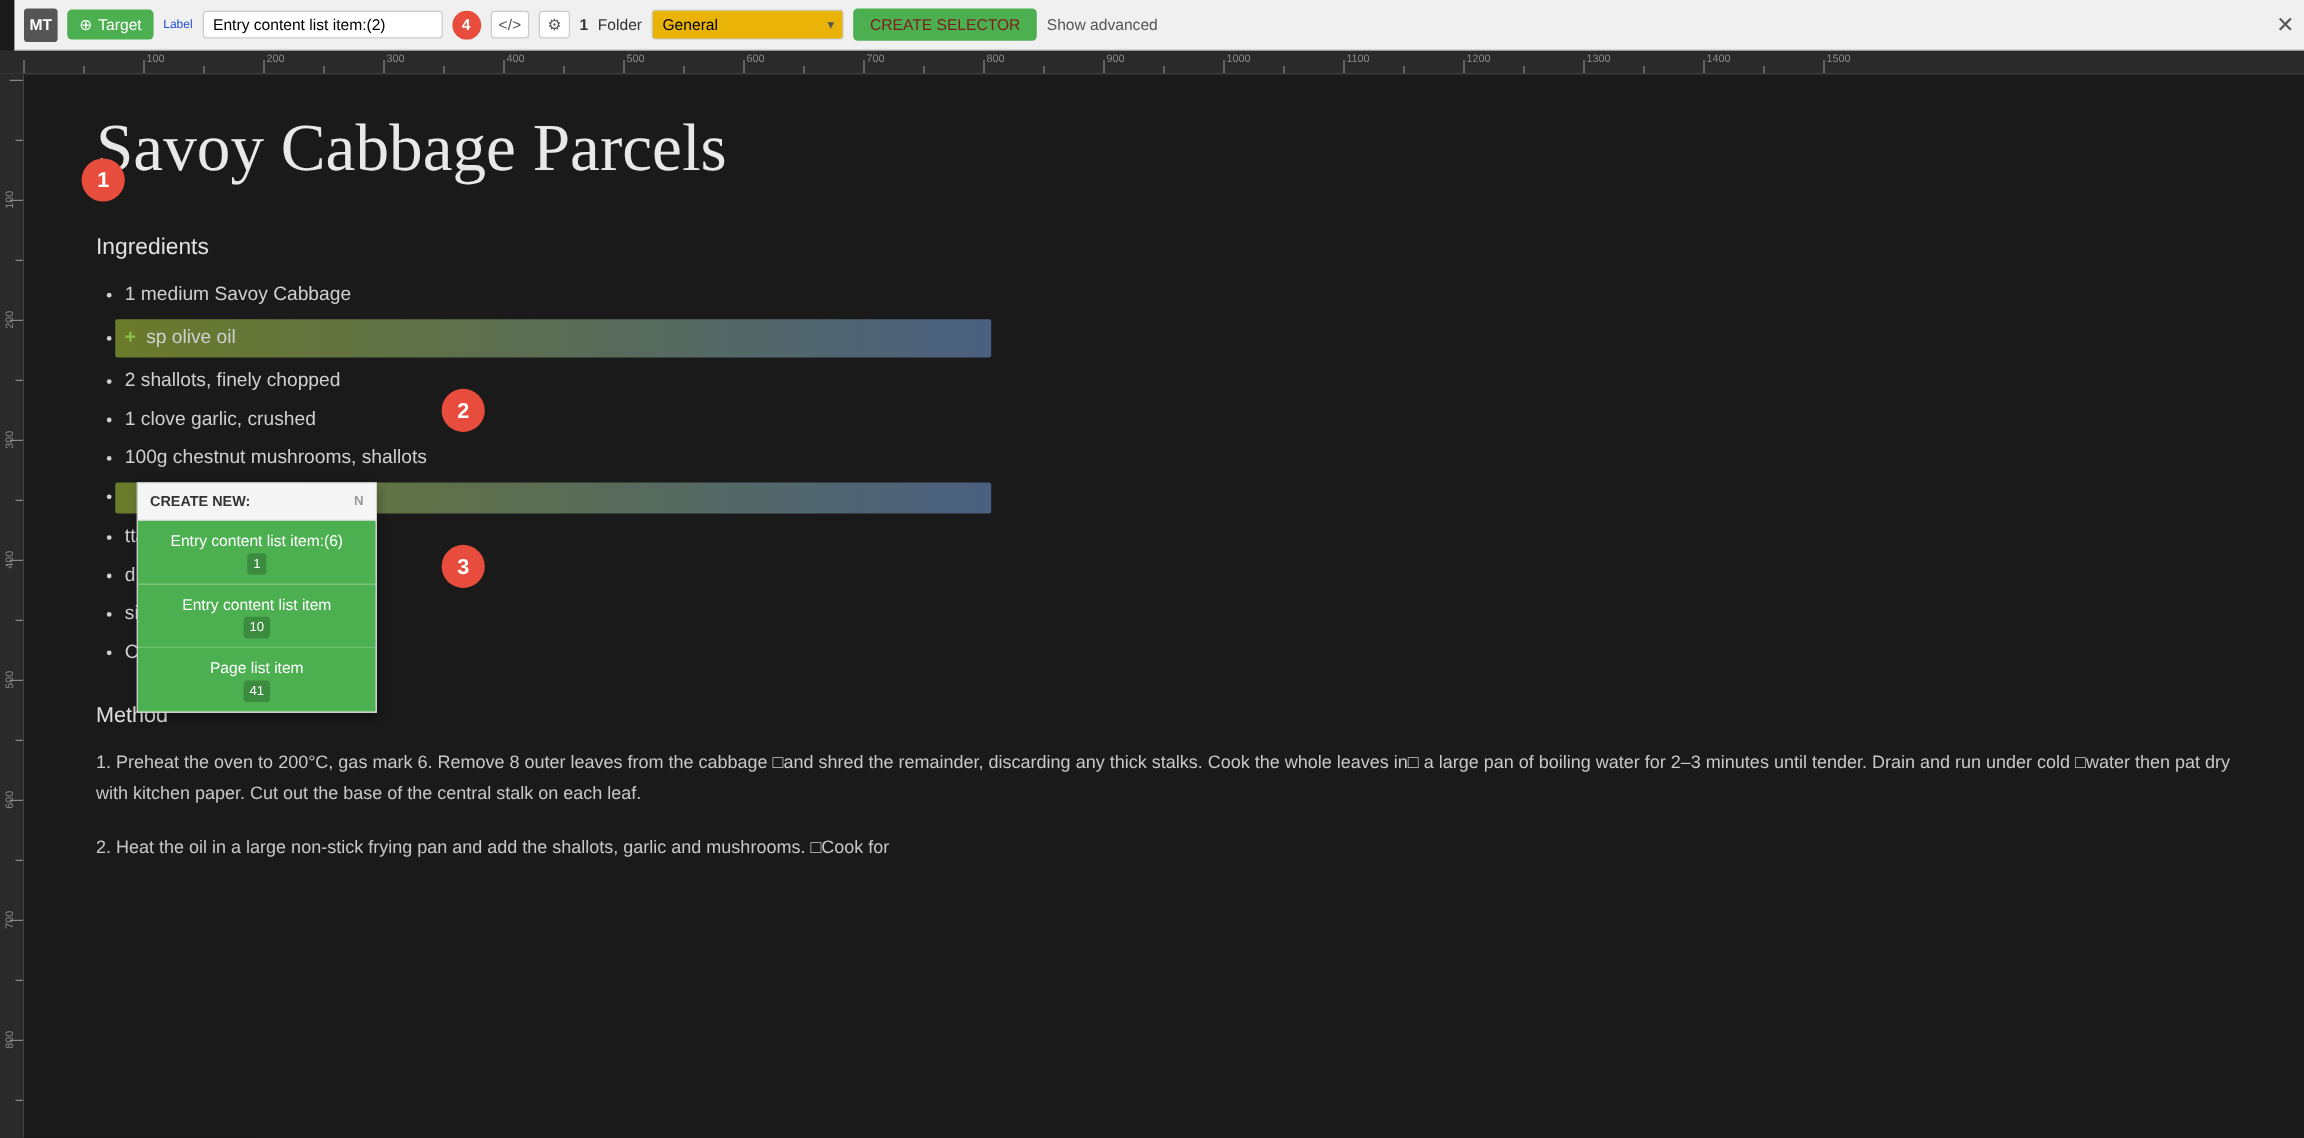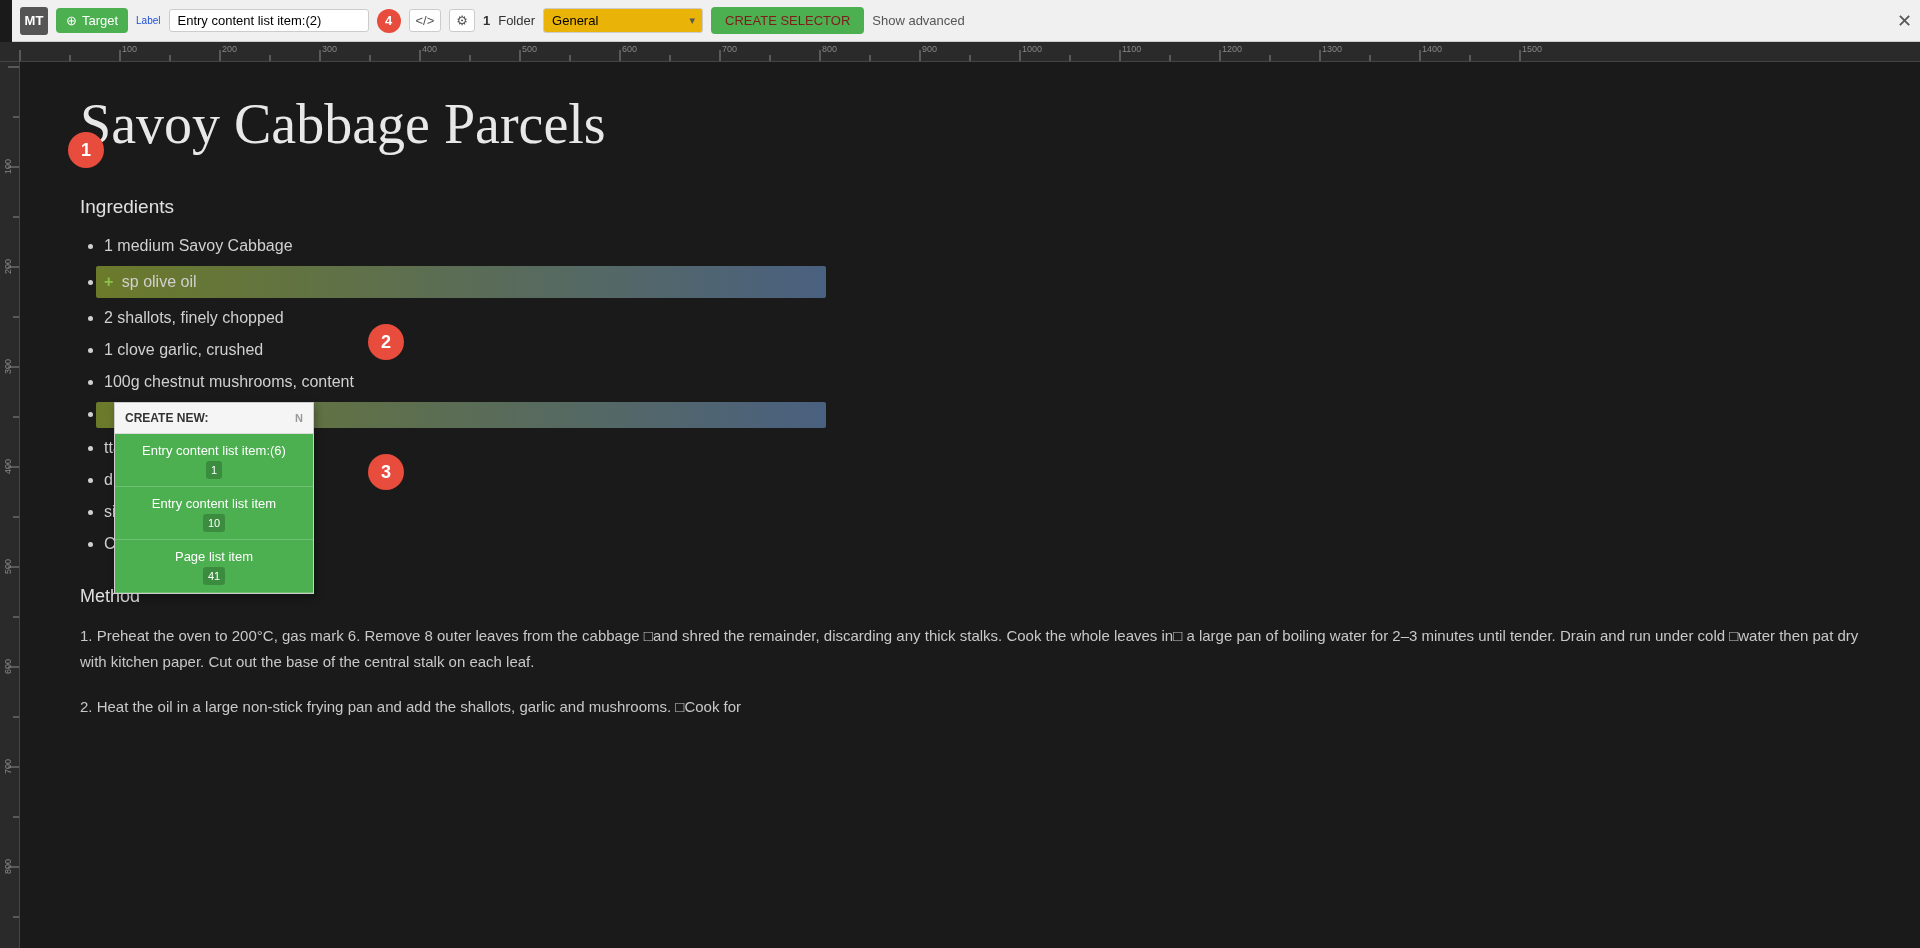--- a/index.html
+++ b/index.html
@@ -411,21 +411,21 @@
     <li>1 medium Savoy Cabbage</li>
 
     <li style="list-style: disc;">
       <span class="highlight-row">
         <span class="plus-icon">+</span><span> sp olive oil</span>
       </span>
     </li>
 
     <li>2 shallots, finely chopped</li>
     <li>1 clove garlic, crushed</li>
-    <li>100g chestnut mushrooms, content</li>
+    <li>100g chestnut mushrooms, shallots</li>
 
     <li style="position:relative;">
       <span class="highlight-row2"></span>
 
       <div class="dropdown-menu" style="left: 10px; top: 0px;">
         <div class="dropdown-header">
           <span>CREATE NEW:</span>
           <span class="shortcut">N</span>
         </div>
         <div class="dropdown-item">

